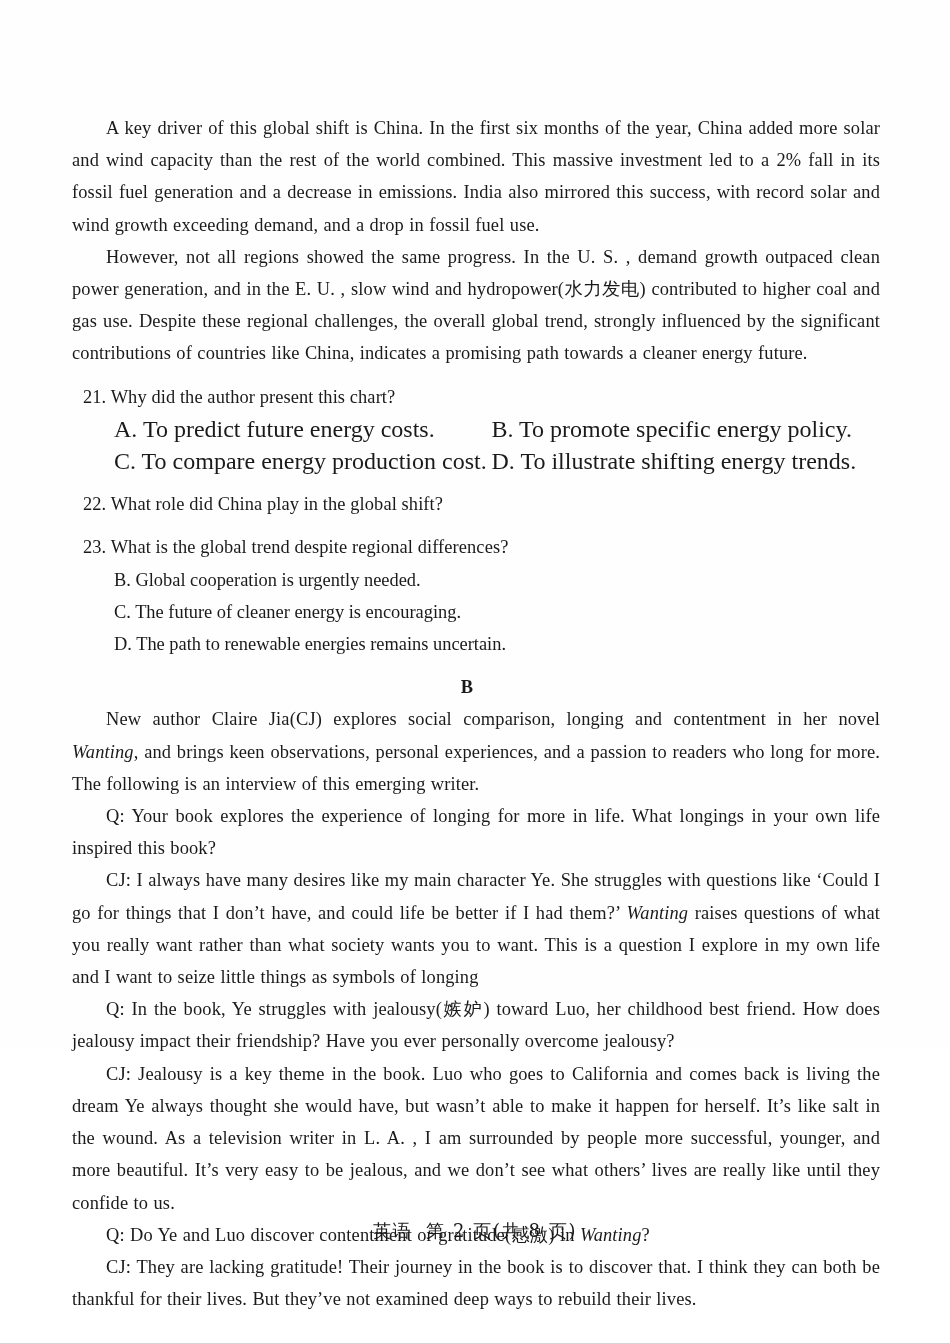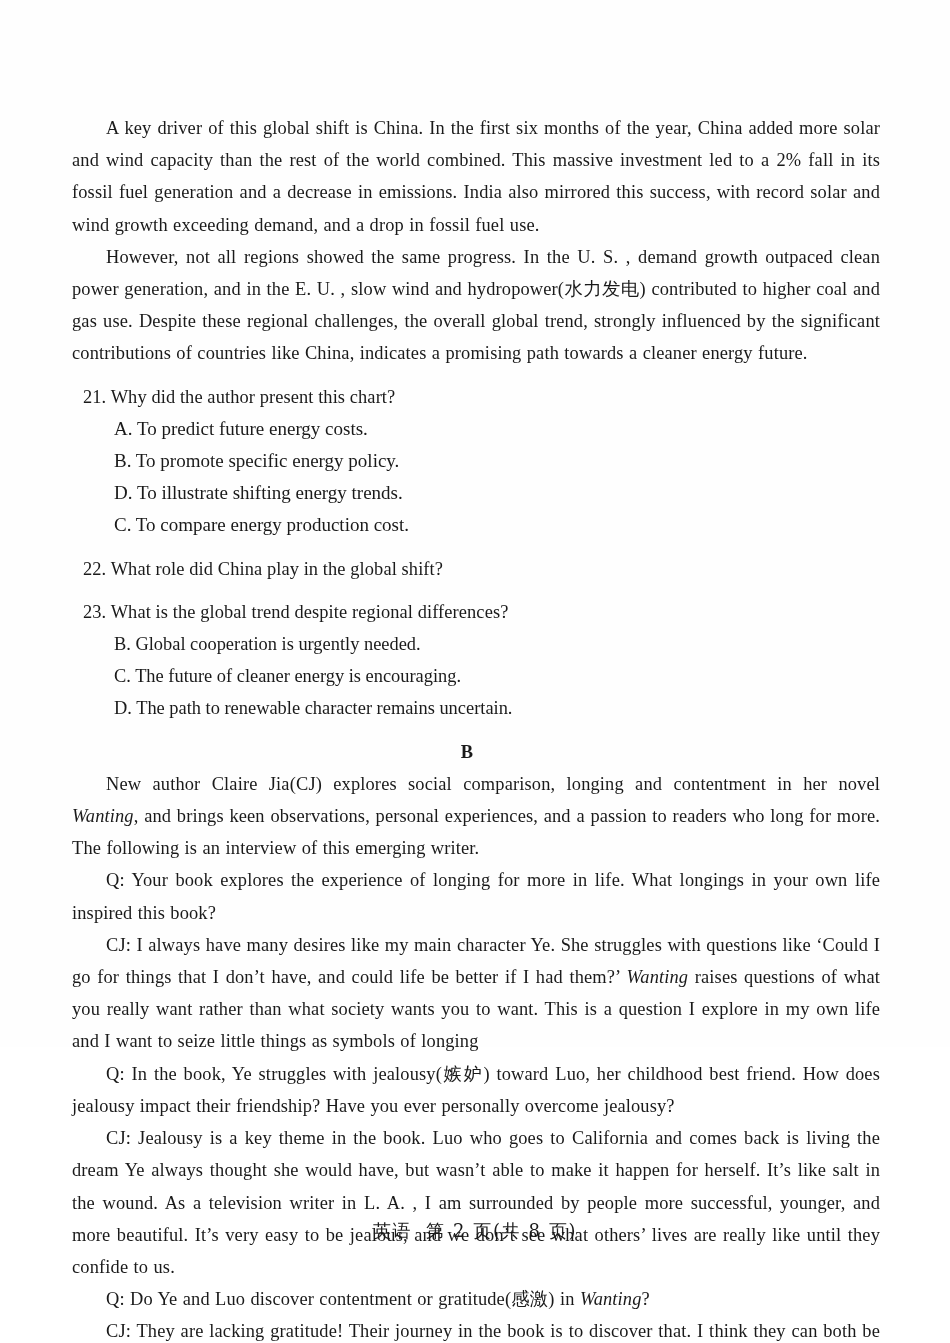--- a/index.html
+++ b/index.html
@@ -46,24 +46,23 @@
   .qstem {
     font-size: 18.4px;
     line-height: 32.2px;
     margin: 0;
     padding-left: 0;
     text-indent: 0;
     letter-spacing: 0.1px;
   }
   .opt-row {
     display: flex;
-    font-size: 19px;
+    font-size: 24px;
     line-height: 32.2px;
     padding-left: 31px;
-    flex-direction: column;
   }
   .opt-col {
     width: 50%;
     box-sizing: border-box;
   }
   .opt-single {
     font-size: 18.4px;
     line-height: 32.2px;
     padding-left: 31px;
   }
@@ -100,34 +99,34 @@
     <p class="para">A key driver of this global shift is China. In the first six months of the year, China added more solar and wind capacity than the rest of the world combined. This massive investment led to a 2% fall in its fossil fuel generation and a decrease in emissions. India also mirrored this success, with record solar and wind growth exceeding demand, and a drop in fossil fuel use.</p>
     <p class="para">However, not all regions showed the same progress. In the U. S. , demand growth outpaced clean power generation, and in the E. U. , slow wind and hydropower(水力发电) contributed to higher coal and gas use. Despite these regional challenges, the overall global trend, strongly influenced by the significant contributions of countries like China, indicates a promising path towards a cleaner energy future.</p>
 
     <div class="qblock">
       <p class="qstem">21. Why did the author present this chart?</p>
       <div class="opt-row">
         <div class="opt-col">A. To predict future energy costs.</div>
         <div class="opt-col">B. To promote specific energy policy.</div>
       </div>
       <div class="opt-row">
+        <div class="opt-col">C. To compare energy production cost.</div>
         <div class="opt-col">D. To illustrate shifting energy trends.</div>
-        <div class="opt-col">C. To compare energy production cost.</div>
       </div>
     </div>
 
     <div class="qblock">
       <p class="qstem">22. What role did China play in the global shift?</p>
     </div>
 
     <div class="qblock">
       <p class="qstem">23. What is the global trend despite regional differences?</p>
       <div class="opt-single">B. Global cooperation is urgently needed.</div>
       <div class="opt-single">C. The future of cleaner energy is encouraging.</div>
-      <div class="opt-single">D. The path to renewable character remains uncertain.</div>
+      <div class="opt-single">D. The path to renewable energies remains uncertain.</div>
     </div>
 
     <p class="section-letter">B</p>
 
     <p class="para"><span>New author Claire Jia(CJ) explores social comparison, longing and contentment in her novel </span><em class="title">Wanting</em><span>, and brings keen observations, personal experiences, and a passion to readers who long for more. The following is an interview of this emerging writer.</span></p>
 
     <p class="para">Q: Your book explores the experience of longing for more in life. What longings in your own life inspired this book?</p>
 
     <p class="para"><span>CJ: I always have many desires like my main character Ye. She struggles with questions like ‘Could I go for things that I don’t have, and could life be better if I had them?’ </span><em class="title">Wanting</em><span> raises questions of what you really want rather than what society wants you to want. This is a question I explore in my own life and I want to seize little things as symbols of longing</span></p>
 

